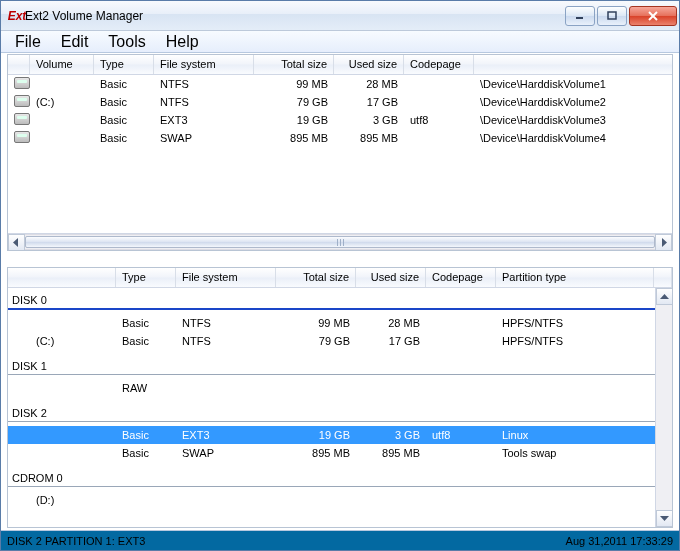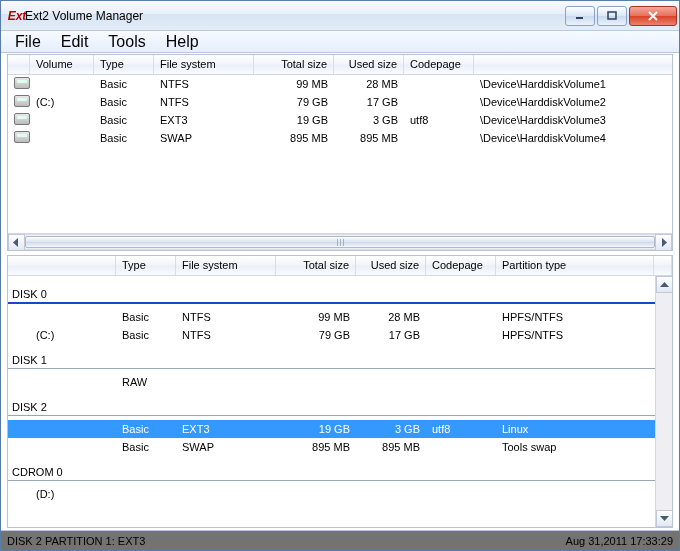--- a/index.html
+++ b/index.html
@@ -50,21 +50,21 @@
     display:flex; align-items:center;
     padding:0 4px;
     font-size:16px;
   }
   .menubar .menu-item { padding:3px 10px; cursor:default; }
   
   .client {
     position:absolute;
     top:53px; left:6px; right:6px; bottom:22px;
     display:flex; flex-direction:column;
-    gap:4px;
+    gap:16px;
   }
   .panel {
     border:1px solid #b8c4d4;
     background:#fff;
     position:relative;
     overflow:hidden;
   }
   .panel.top { height:197px; }
   .panel.bottom { flex:1; }
   
@@ -183,33 +183,32 @@
     background: linear-gradient(to bottom,#fefefe,#e2e8f3);
     border:1px solid #bfc9d8;
     display:flex; align-items:center; justify-content:center;
   }
   .vscroll .track { flex:1; background:#efeff3; }
 
   
   .statusbar {
     position:absolute; left:0; right:0; bottom:0; height:20px;
     border-top:1px solid #b7c8df;
-    background:#737373;
+    background:#0369a1;
     display:flex; align-items:center;
     font-size:11px;
     padding:0 6px;
   }
   .statusbar .sb-left { flex:1; }
   .statusbar .sb-right { }
 
   .bottom-body {
     position:absolute; top:20px; left:0; right:17px; bottom:0;
     overflow:hidden;
     padding:2px 0;
-    margin-top:6px;
   }
 
   .top-body {
     position:absolute; top:20px; left:0; right:0; bottom:17px;
     overflow:hidden;
   }
 
   .row .c-vol { padding-left: 6px; }
   .bottom-body .c-vol { width:86px; }
 </style>

